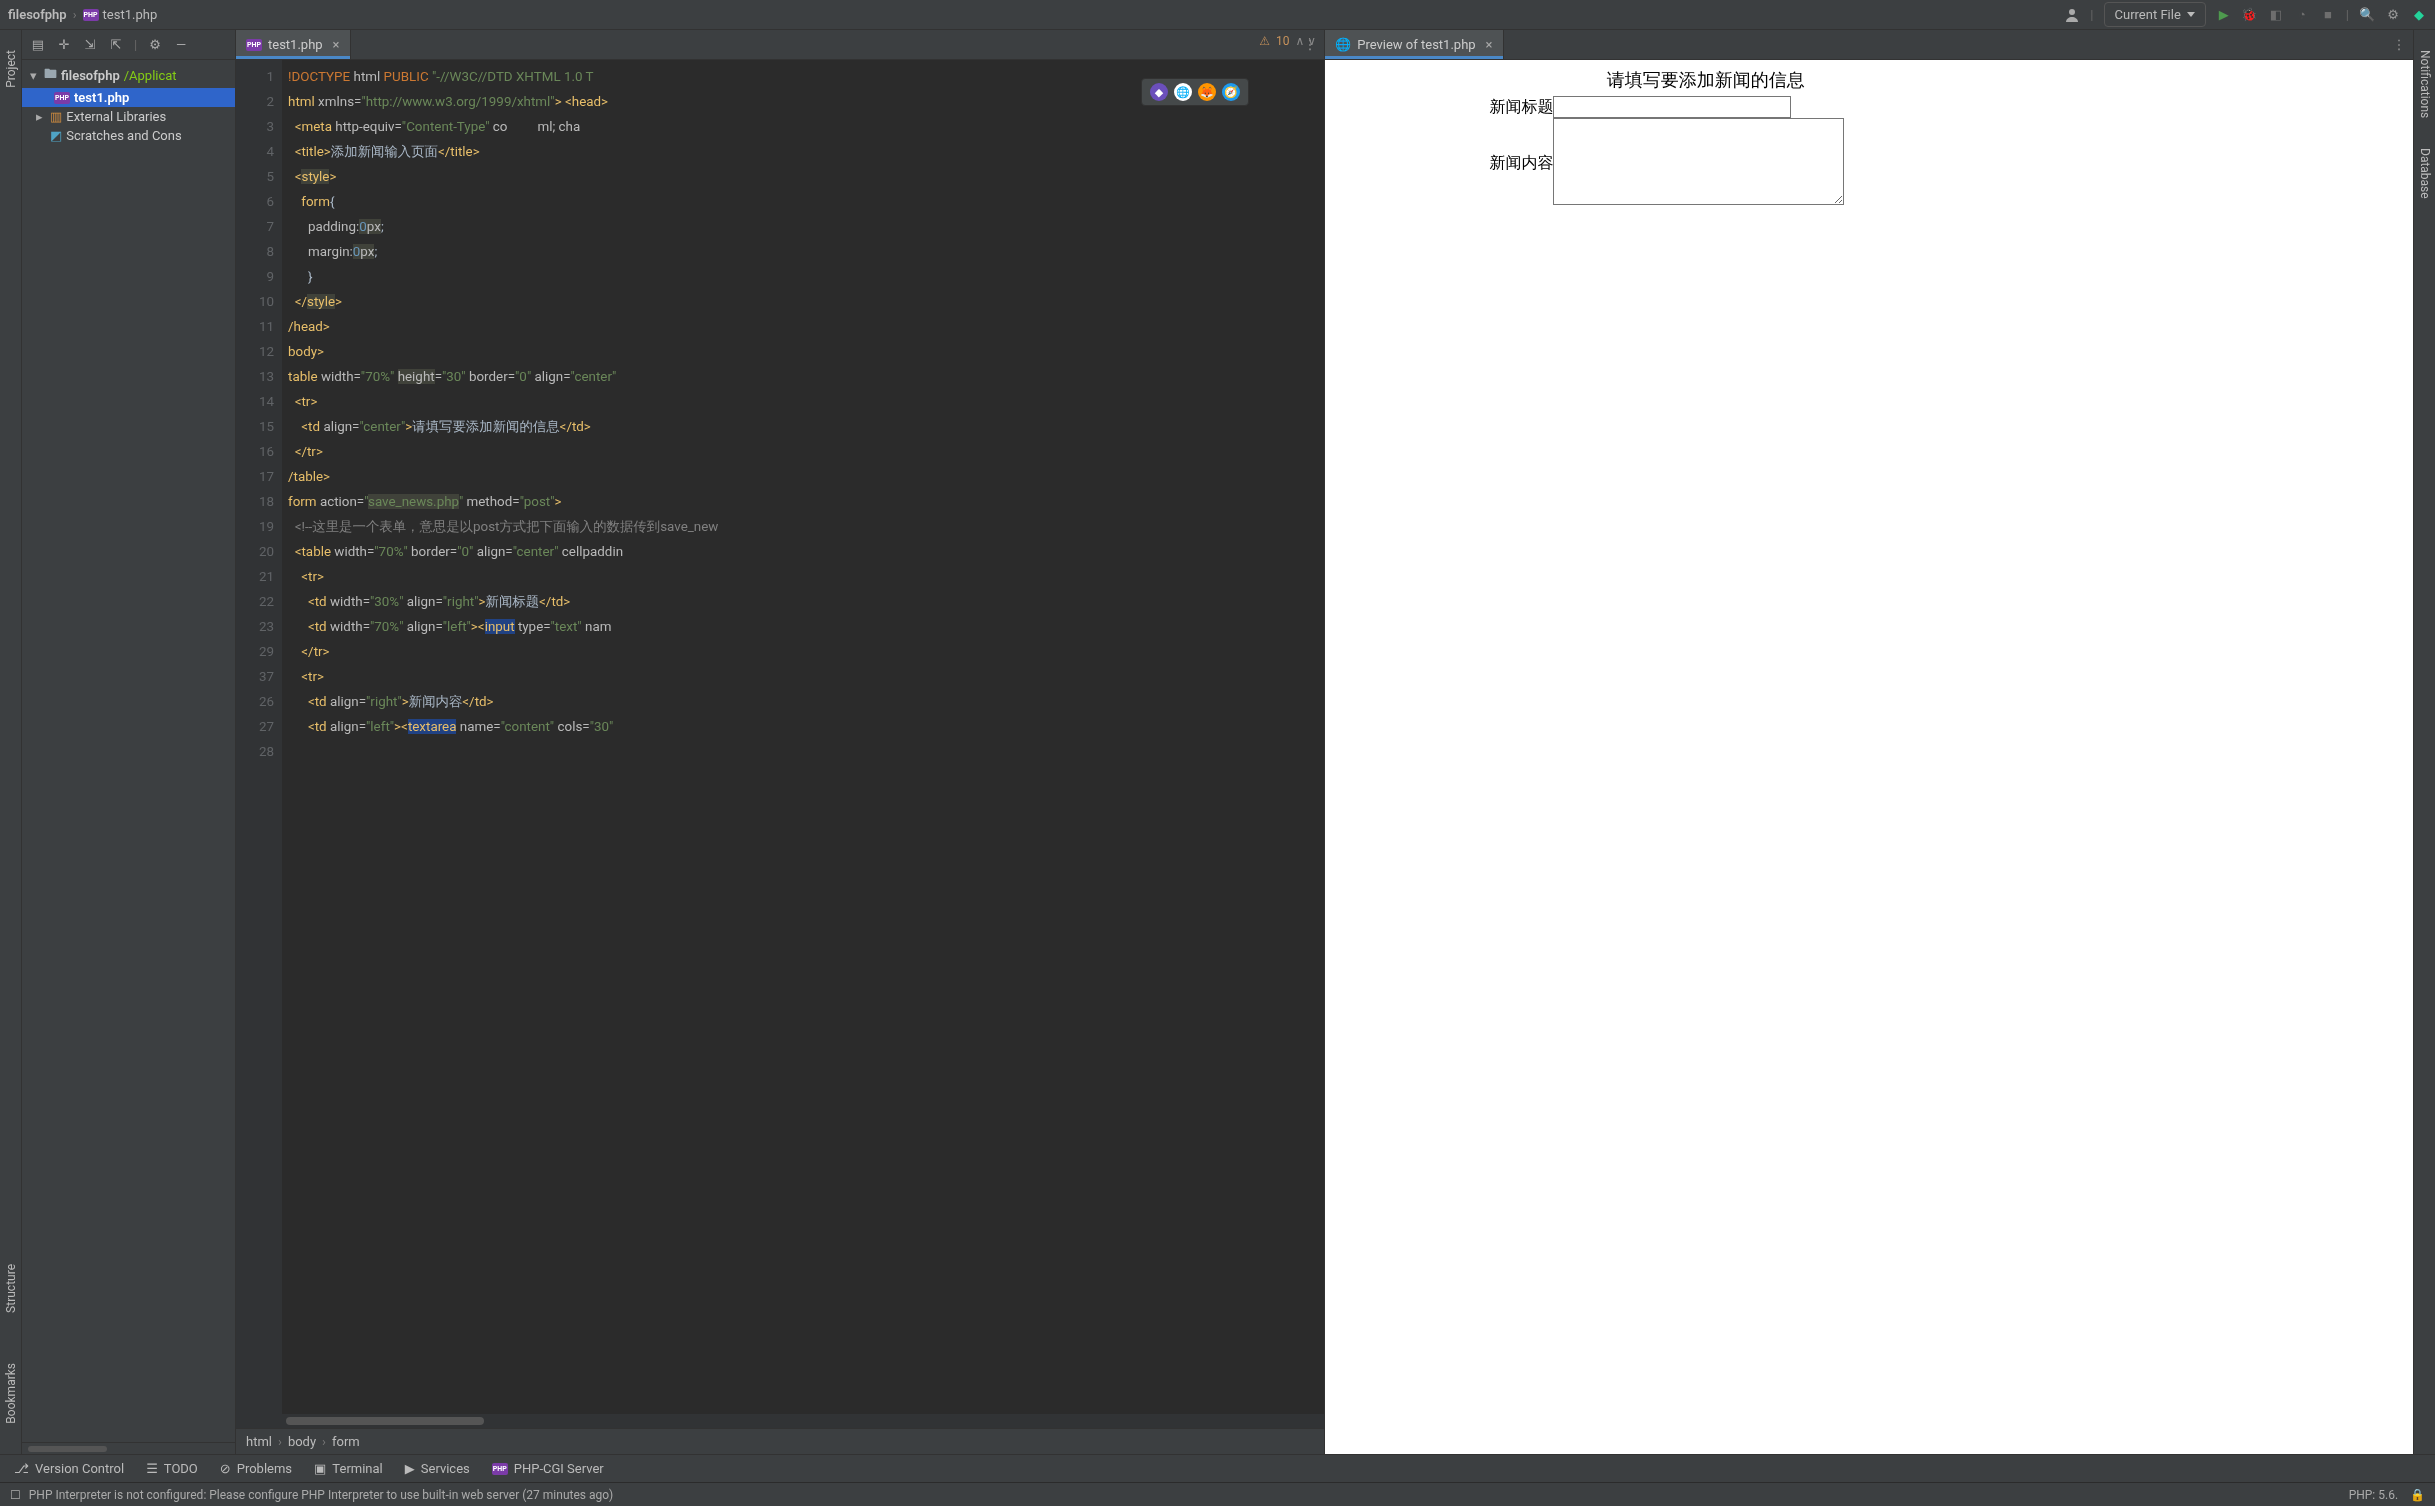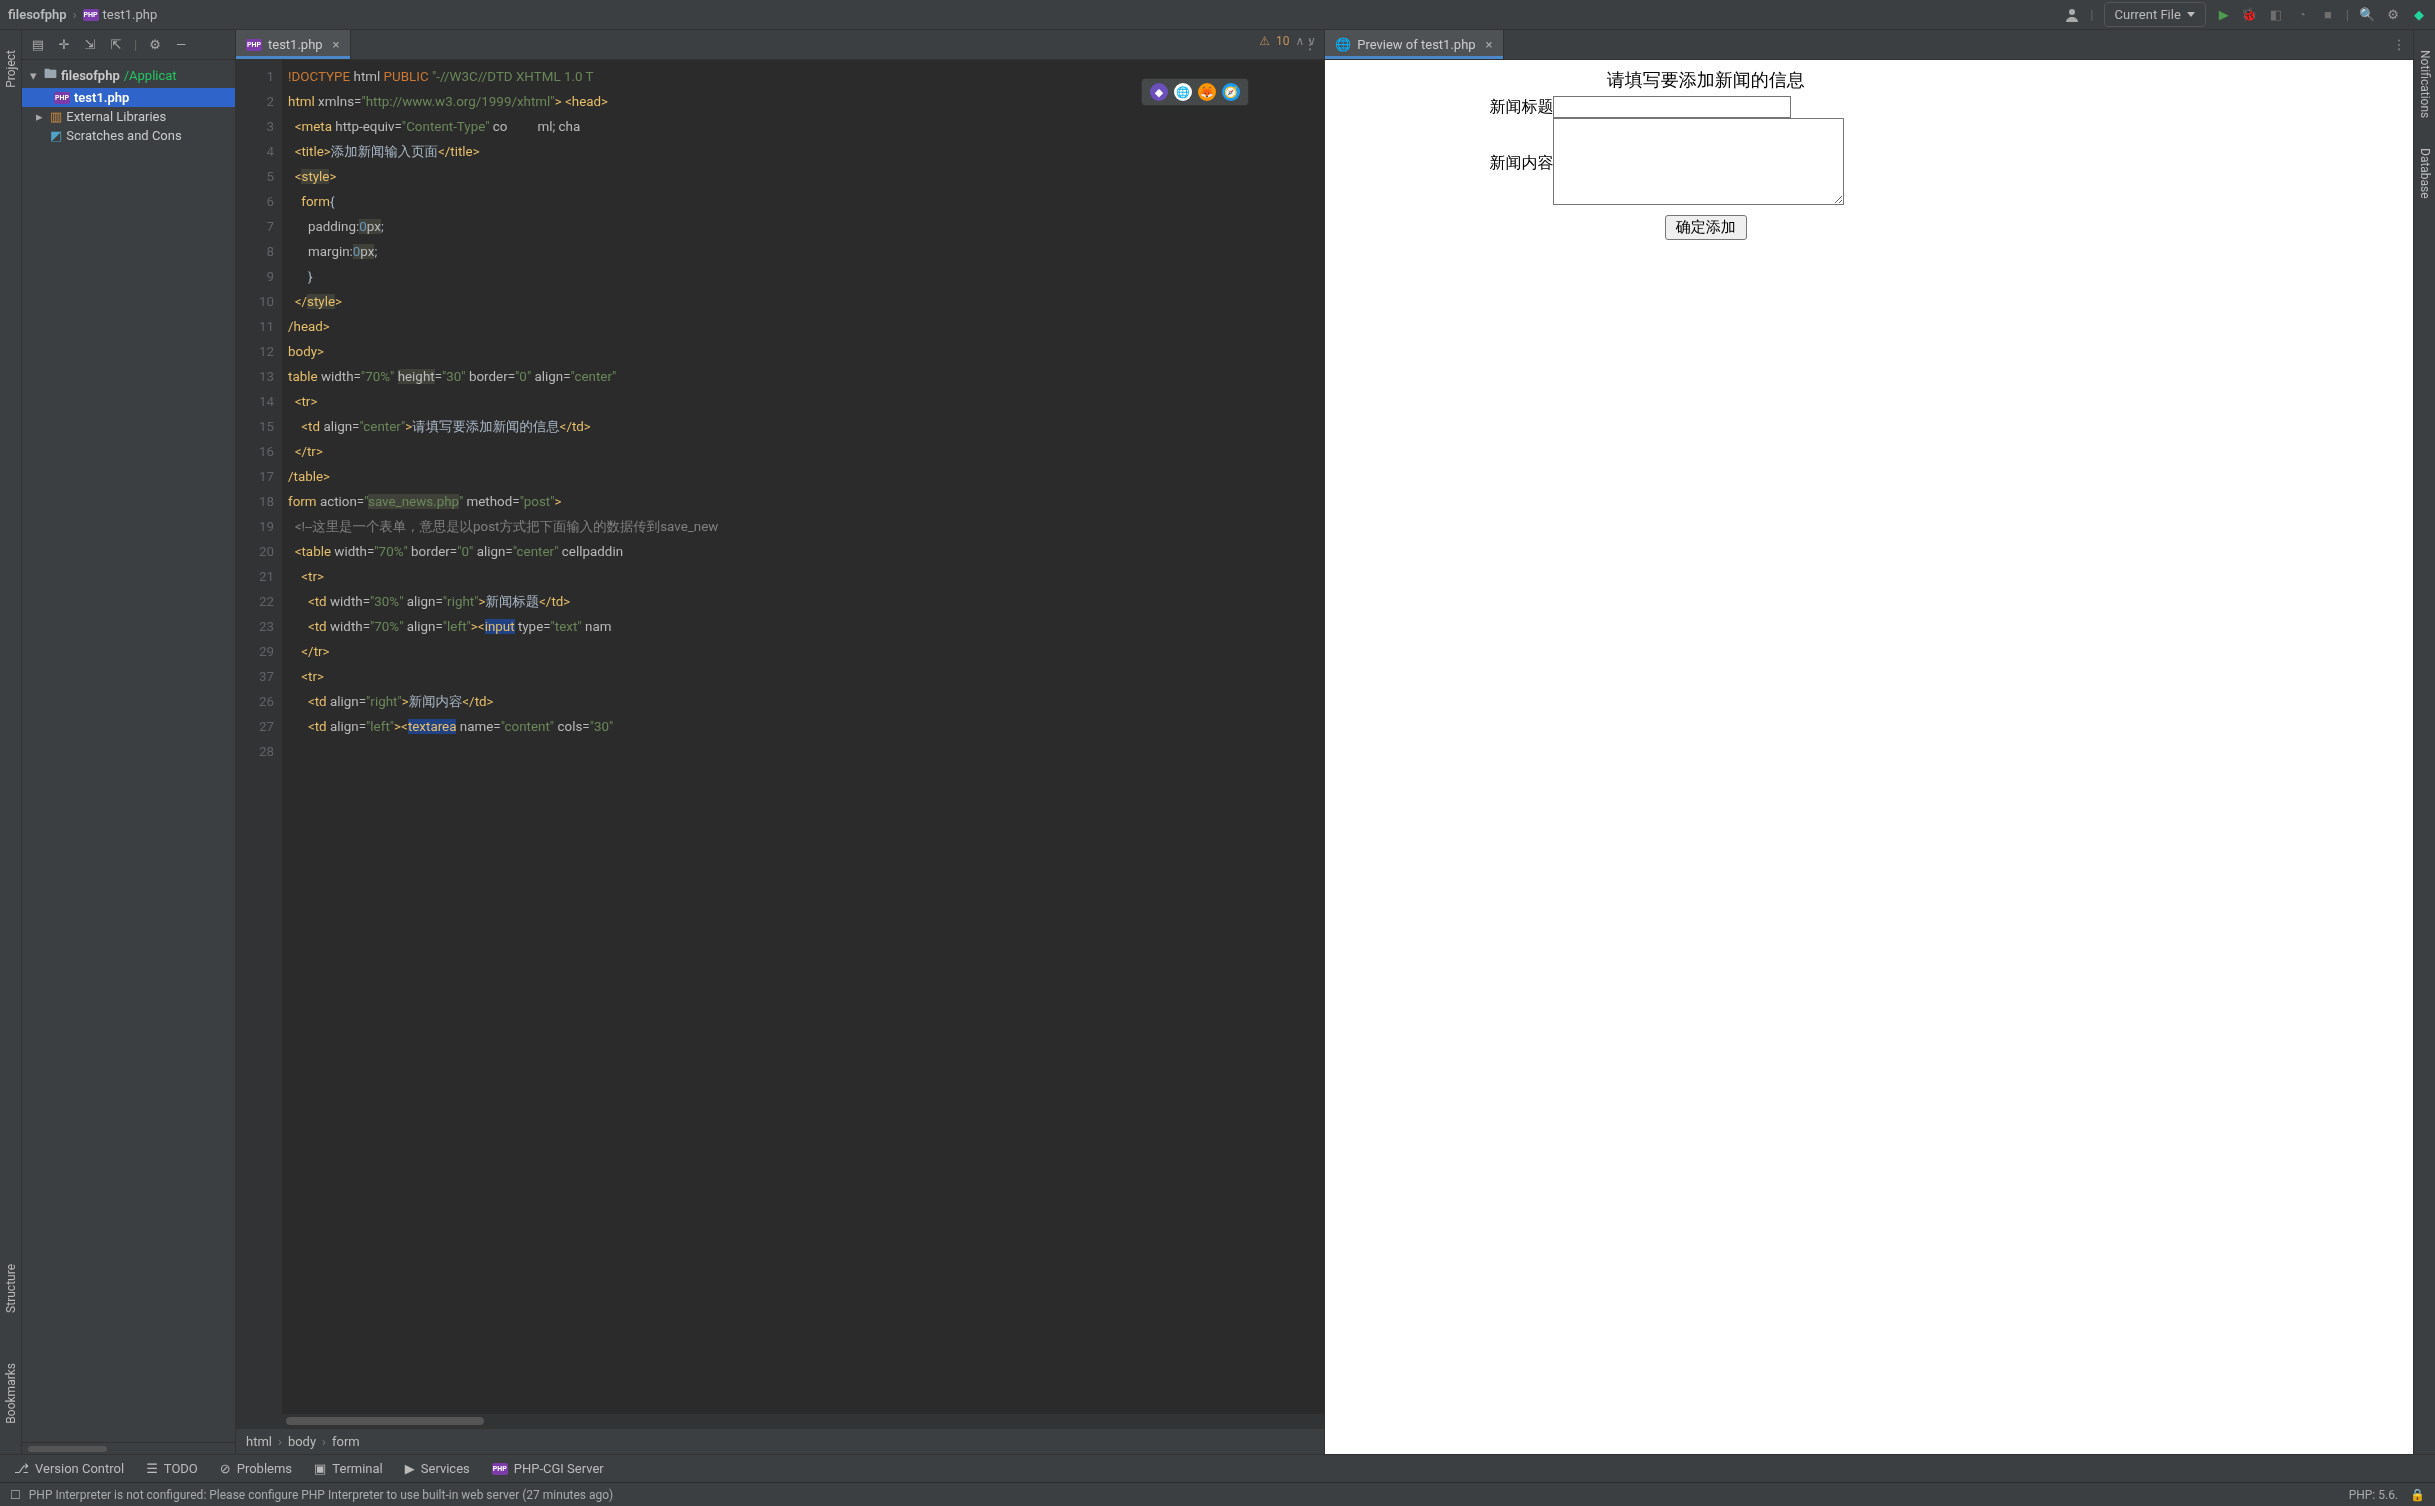--- a/index.html
+++ b/index.html
@@ -31,21 +31,21 @@
 .vlabel.rt { transform:none; }
 
 .project { width:214px; background:#3c3f41; display:flex; flex-direction:column; border-right:1px solid #323232; }
 .proj-toolbar { height:30px; display:flex; align-items:center; gap:10px; padding:0 8px; border-bottom:1px solid #323232; }
 .proj-toolbar .ico { color:#aaa; }
 .tree { flex:1; overflow:auto; padding-top:2px; font-size:13px; }
 .tree-row { display:flex; align-items:center; gap:4px; padding:2px 4px 2px 8px; white-space:nowrap; }
 .tree-row.sel { background:#2f65ca; color:#fff; }
 .tree-row .lbl { color:#ccc; }
 .tree-row.sel .lbl { color:#fff; font-weight:600; }
-.tree-row .muted { color:#22c55e; }
+.tree-row .muted { color:#84cc16; }
 .caret { width:10px; color:#aaa; }
 .folder-ico { color:#9aa7b0; }
 .lib-ico { color:#d08c3f; }
 .scratch-ico { color:#4fa3c4; }
 .hscroll { height:12px; background:#3c3f41; border-top:1px solid #323232; display:flex; align-items:center; }
 .hscroll-thumb { height:6px; width:79px; background:#555; border-radius:3px; margin-left:6px; }
 
 .center { flex:1; display:flex; flex-direction:column; min-width:0; }
 .tabs-row { height:30px; background:#3c3f41; display:flex; align-items:stretch; border-bottom:1px solid #323232; position:relative; }
 .tab { display:flex; align-items:center; gap:6px; padding:0 10px; background:#4e5254; border-right:1px solid #323232; color:#ccc; position:relative; }
@@ -269,23 +269,20 @@
             <table width="70%" align="center">
               <tbody>
                   <tr>
                 <td width="30%" align="right">新闻标题</td>
                 <td width="70%" align="left"><input type="text" style=""></td>
               </tr>
               <tr>
                 <td align="right">新闻内容</td>
                 <td align="left"><textarea style=""></textarea></td>
               </tr>
-              <tr>
-                    <td colspan="2" align="center" style="padding-top:6px"><button class="btn">确定添加</button></td>
-                  </tr>
             </tbody>
               </table>
           </div>
         </div>
       </div>
     </div>
 
     <div class="vstrip right">
       <div class="vlabel rt">
           <span>Notifications</span>

